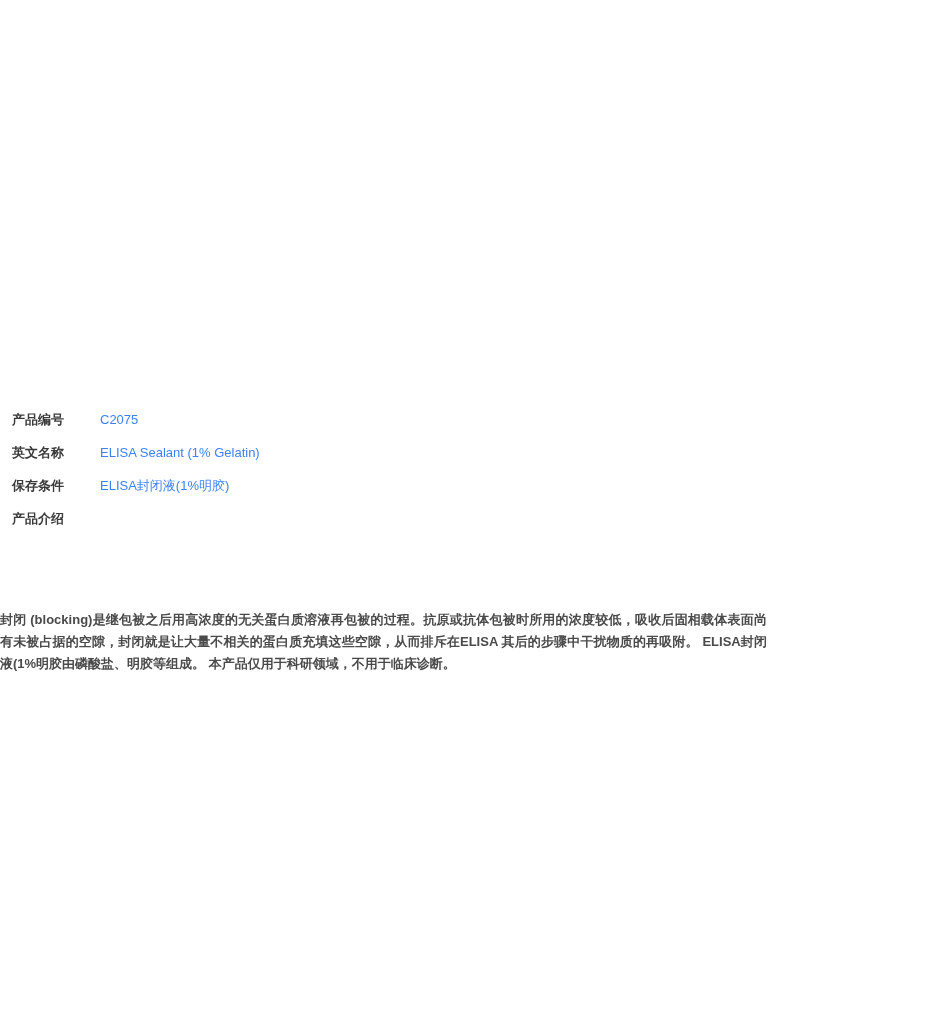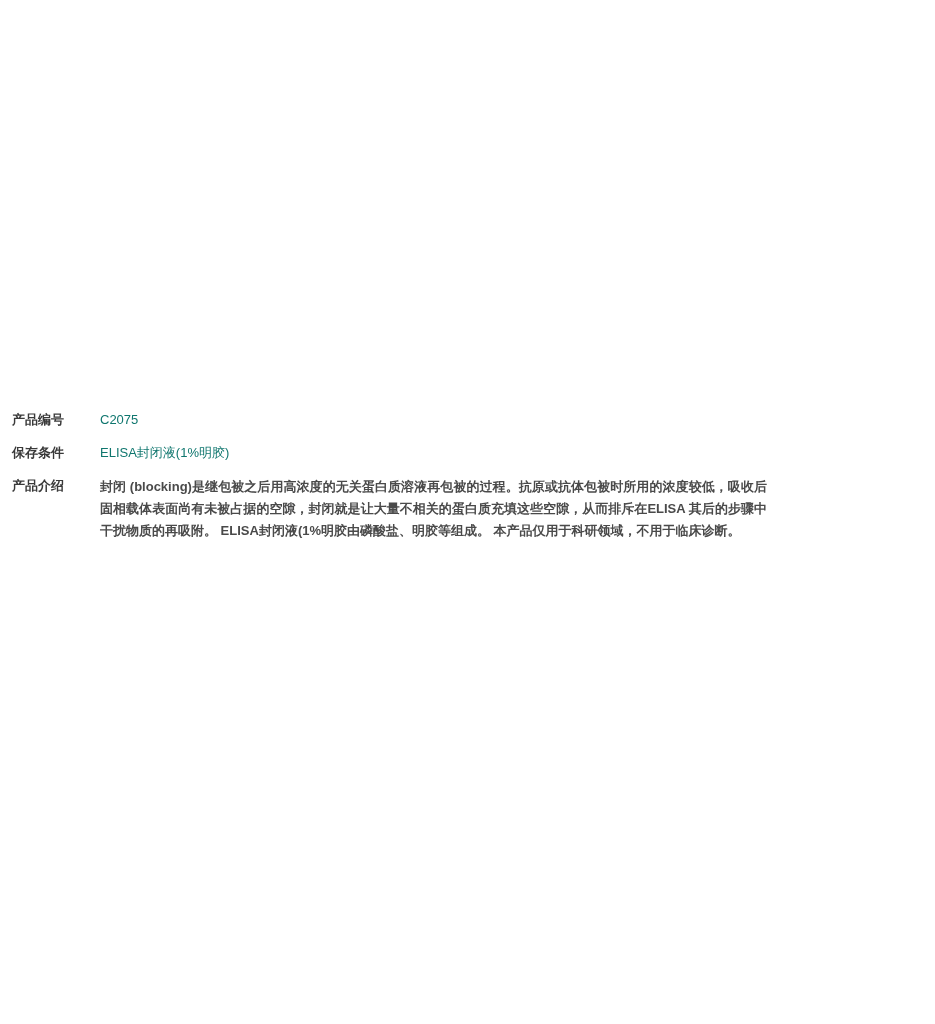--- a/index.html
+++ b/index.html
@@ -21,57 +21,62 @@
     left: 0;
     width: 827px;
   }
   .spec-row {
     display: flex;
     align-items: flex-start;
     margin-bottom: 13px;
   }
   .spec-row.intro {
     margin-bottom: 0;
+    flex-direction: column;
   }
   .spec-label {
     flex: 0 0 100px;
     width: 100px;
     padding-left: 12px;
     box-sizing: border-box;
     font-size: 13px;
     font-weight: bold;
     color: #3a3a3a;
     line-height: 20px;
     white-space: nowrap;
   }
   .spec-value {
     flex: 1 1 auto;
     padding-right: 60px;
     font-size: 13px;
     font-weight: normal;
-    color: #0f766e;
+    color: #3b82f6;
     line-height: 20px;
   }
   .spec-value.description {
     line-height: 22px;
     text-align: justify;
     color: #4a4a4a;
     font-weight: bold;
   }
 </style>
 </head>
 <body>
 
 <div class="product-sheet">
 
   <div class="spec-row">
     <div class="spec-label">产品编号</div>
     <div class="spec-value">C2075</div>
   </div>
 
+  <div class="spec-row">
+    <div class="spec-label">英文名称</div>
+    <div class="spec-value">ELISA Sealant (1% Gelatin)</div>
+  </div>
 
   <div class="spec-row">
     <div class="spec-label">保存条件</div>
     <div class="spec-value">ELISA封闭液(1%明胶)</div>
   </div>
 
 
   <div class="spec-row intro">
     <div class="spec-label">产品介绍</div>
     <div class="spec-value description">封闭 (blocking)是继包被之后用高浓度的无关蛋白质溶液再包被的过程。抗原或抗体包被时所用的浓度较低，吸收后固相载体表面尚有未被占据的空隙，封闭就是让大量不相关的蛋白质充填这些空隙，从而排斥在ELISA 其后的步骤中干扰物质的再吸附。 ELISA封闭液(1%明胶由磷酸盐、明胶等组成。 本产品仅用于科研领域，不用于临床诊断。</div>

